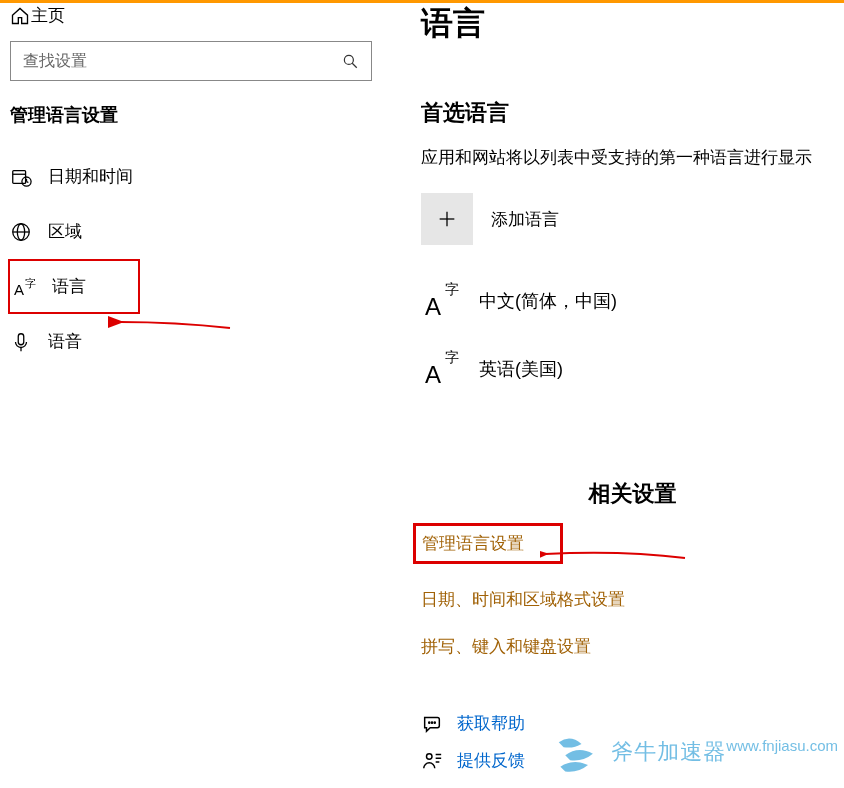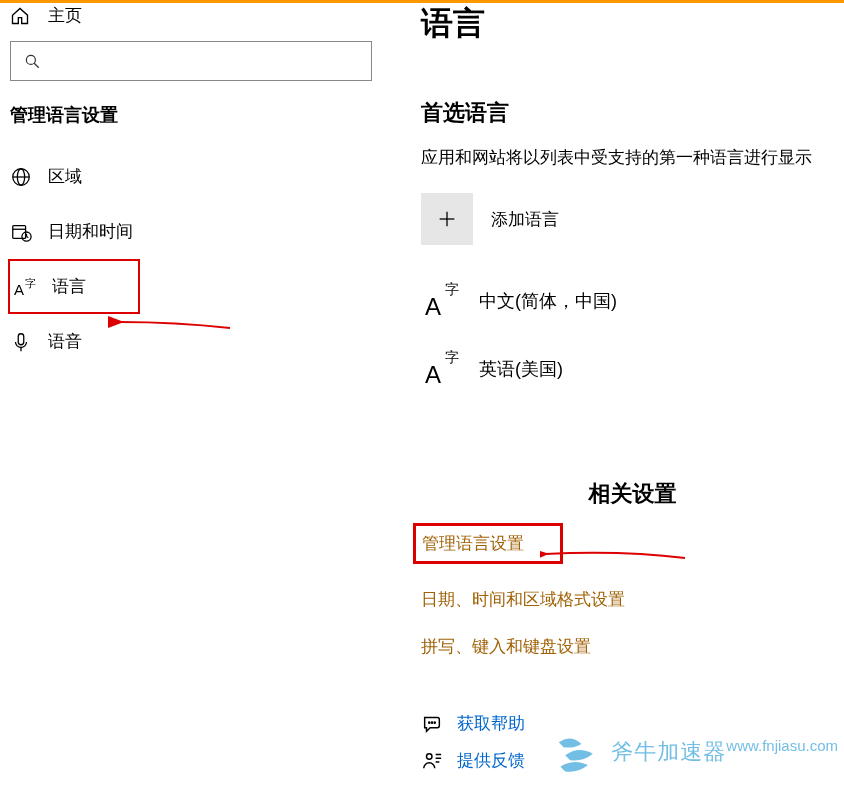--- a/index.html
+++ b/index.html
@@ -1,20 +1,20 @@
 <!DOCTYPE html>
 <html><head>
 <meta charset="utf-8">
 <style>
   * { margin:0; padding:0; box-sizing:border-box; font-family:"Microsoft YaHei","Segoe UI",sans-serif; }
   body { width:844px; height:788px; background:#fff; overflow:hidden; position:relative; }
   .top-accent { position:absolute; top:0; left:0; right:0; height:3px; background:#ff9800; }
   .layout { display:flex; width:100%; height:100%; }
   .sidebar { width:391px; height:100%; padding-top:0; position:relative; }
-  .home-row { display:flex; align-items:center; gap:18px; padding:4px 10px 14px 10px; }
+  .home-row { display:flex; align-items:center; gap:1px; padding:4px 10px 14px 10px; }
   .home-icon { width:20px; height:20px; color:#000; }
   .home-label { font-size:17px; color:#000; }
   .search-wrap { padding:0 10px 18px 10px; }
   .search-box { width:362px; height:40px; border:1px solid #888; background:#fff; display:flex; align-items:center; padding:0 12px; }
   .search-input { flex:1; border:none; font-size:16px; color:#666; outline:none; background:transparent; }
   .search-input::placeholder { color:#666; }
   .search-icon { width:18px; height:18px; color:#333; }
   .section-title { font-size:18px; font-weight:600; padding:4px 10px 22px 10px; color:#000; }
   .nav { display:flex; flex-direction:column; gap:0; }
   .nav-item { display:flex; align-items:center; gap:16px; padding:16px 10px; cursor:pointer; }
@@ -67,54 +67,55 @@
       <span class="home-icon">
         <svg viewBox="0 0 24 24" fill="none" stroke="currentColor" stroke-width="1.6">
             <path d="M3 11 L12 3 L21 11 V21 H14 V14 H10 V21 H3 Z"></path>
           </svg>
       </span>
       <span class="home-label">主页</span>
     </div>
 
     <div class="search-wrap">
       <div class="search-box">
+        <input class="search-input" type="text" placeholder="查找设置" style="">
         <span class="search-icon">
           <svg viewBox="0 0 24 24" fill="none" stroke="currentColor" stroke-width="1.6">
               <circle cx="10.5" cy="10.5" r="6"></circle>
               <line x1="15" y1="15" x2="21" y2="21"></line>
             </svg>
         </span>
       </div>
     </div>
 
     <div class="section-title">管理语言设置</div>
 
     <div class="nav">
-      <div class="nav-item">
-        <span class="nav-icon">
-          <svg viewBox="0 0 24 24" fill="none" stroke="currentColor" stroke-width="1.4">
-              <circle cx="12" cy="12" r="9"></circle>
-              <ellipse cx="12" cy="12" rx="4" ry="9"></ellipse>
-              <line x1="3" y1="12" x2="21" y2="12"></line>
-            </svg>
-        </span>
-        <span class="nav-label">区域</span>
-      </div>
-
       <div class="nav-item">
         <span class="nav-icon">
           <svg viewBox="0 0 24 24" fill="none" stroke="currentColor" stroke-width="1.4">
               <rect x="3" y="5" width="14" height="14" rx="1"></rect>
               <line x1="3" y1="9" x2="17" y2="9"></line>
               <circle cx="18" cy="17" r="5"></circle>
               <line x1="18" y1="14" x2="18" y2="17"></line>
               <line x1="18" y1="17" x2="20" y2="18"></line>
             </svg>
         </span>
         <span class="nav-label">日期和时间</span>
+      </div>
+
+      <div class="nav-item">
+        <span class="nav-icon">
+          <svg viewBox="0 0 24 24" fill="none" stroke="currentColor" stroke-width="1.4">
+              <circle cx="12" cy="12" r="9"></circle>
+              <ellipse cx="12" cy="12" rx="4" ry="9"></ellipse>
+              <line x1="3" y1="12" x2="21" y2="12"></line>
+            </svg>
+        </span>
+        <span class="nav-label">区域</span>
       </div>
 
       <div class="nav-lang-box">
         <div class="nav-item">
           <span class="nav-icon" style="position:relative;">
             <span style="font-size:15px;position:absolute;left:0;bottom:0;">A</span>
             <span style="font-size:11px;position:absolute;right:0;top:0;">字</span>
           </span>
           <span class="nav-label">语言</span>
         </div>

